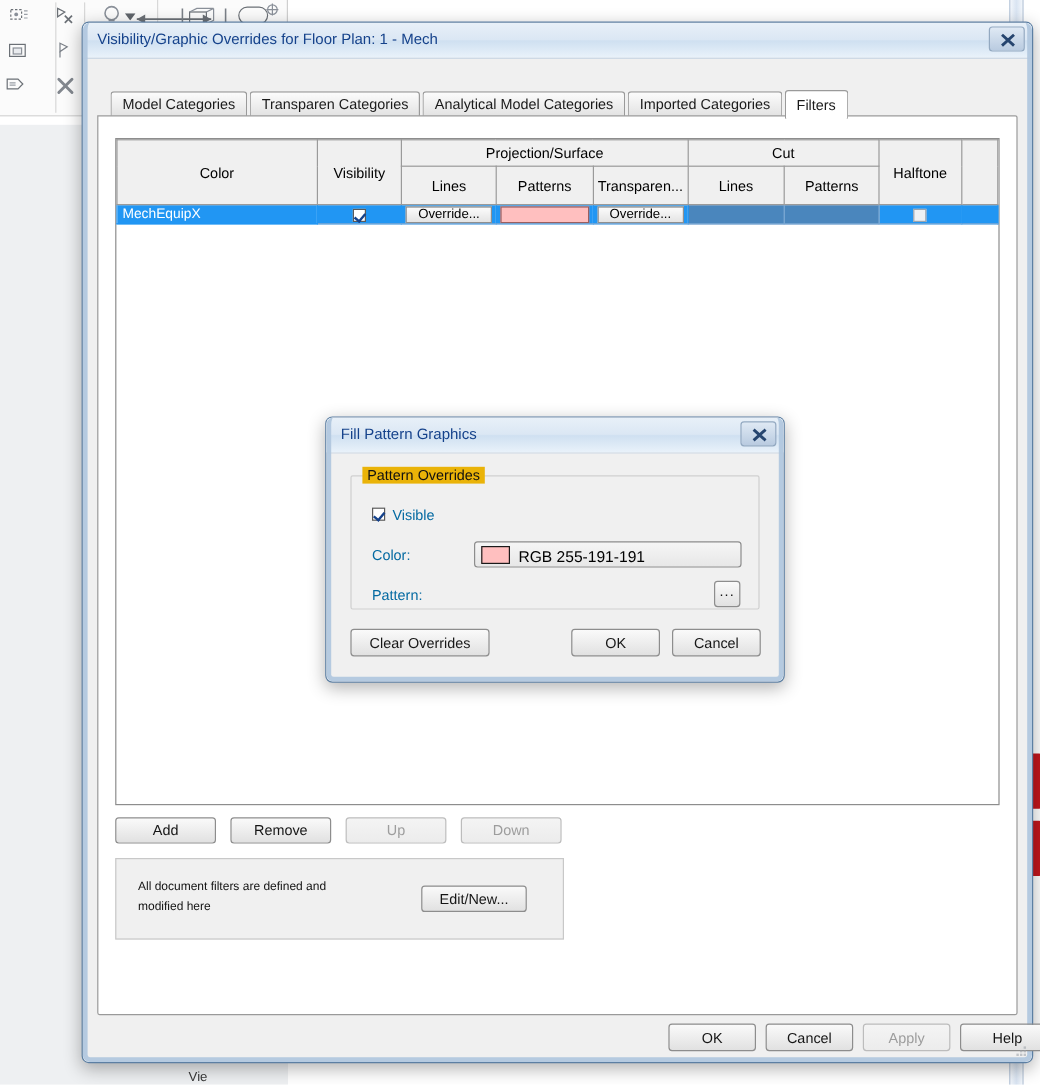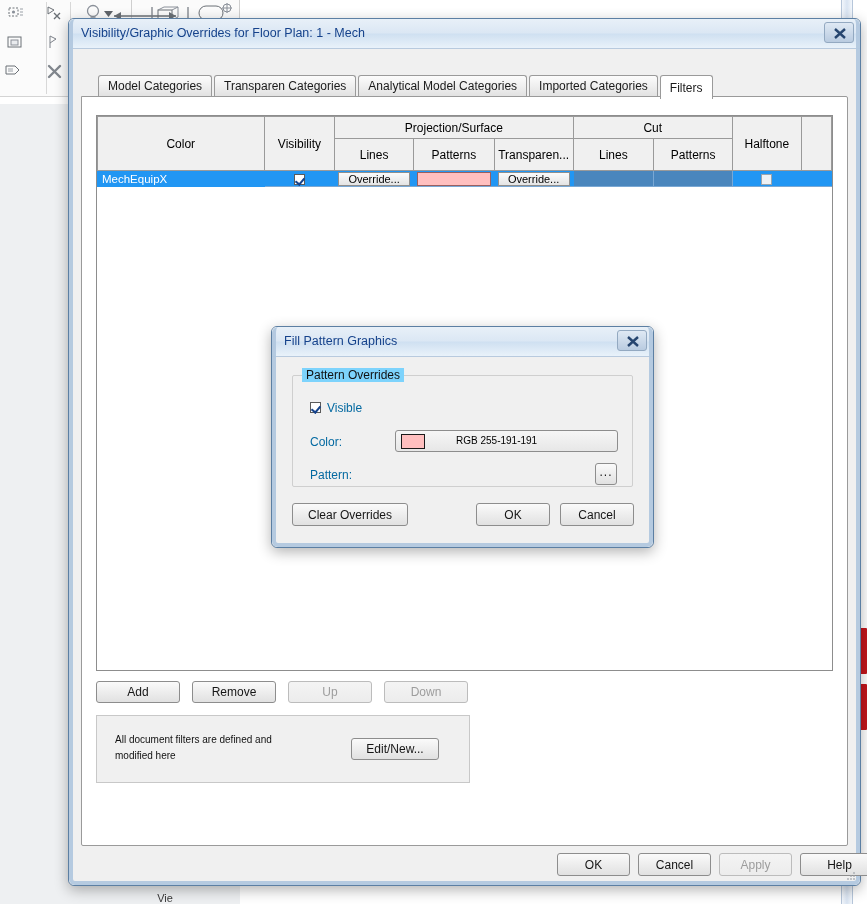--- a/index.html
+++ b/index.html
@@ -62,21 +62,21 @@
     position:absolute; right:6px; top:3px;
     width:30px; height:21px; border-radius:3px;
     border:1px solid #93a9c1;
     background:linear-gradient(to bottom,#dfe9f4,#b9cbe0);
     cursor:pointer;
   }
   .win-close svg { position:absolute; left:8px; top:4px; }
   .win-body { position:absolute; left:0; right:0; top:30px; bottom:0; }
 
   
-  .tabstrip { position:absolute; left:29px; top:26px; height:22px; display:flex; align-items:flex-start; }
+  .tabstrip { position:absolute; left:0; top:26px; height:22px; display:flex; align-items:center;padding-left:23px; }
   .tab {
     height:21px; padding:0 9px; margin-right:2px;
     display:flex; align-items:center;
     font-size:12px; color:#1a1a1a;
     background:linear-gradient(to bottom,#fcfcfc,#e2e2e2);
     border:1px solid #9a9a9a; border-bottom:none;
     border-radius:3px 3px 0 0; cursor:pointer; white-space:nowrap;
   }
   .tab.active {
     background:#fff; height:24px; margin-bottom:-2px;
@@ -151,33 +151,33 @@
   .footer { position:absolute; right:14px; bottom:9px; height:23px; }
   .footer .btn { position:absolute; top:0; width:73px; height:23px; }
   .grip { position:absolute; right:4px; bottom:3px; width:11px; height:11px; opacity:.55; }
 
   
   .group {
     position:absolute; border:1px solid #cfcfcf; border-radius:2px;
   }
   .group-title {
     position:absolute; top:-8px; left:9px; padding:0 4px;
-    background:#7dd3fc; font-size:12px; color:#111;
+    background:#eab308; font-size:12px; color:#111;
   }
   .lbl { position:absolute; font-size:12px; color:#0369a1; }
   .fakefield {
     position:absolute; height:22px;
     background:linear-gradient(to bottom,#f6f6f6,#e7e7e7);
     border:1px solid #8d8d8d; border-radius:3px; cursor:pointer;
   }
   .fakefield .sw {
     position:absolute; left:5px; top:3px; width:24px; height:15px;
     background:#ffbfbf; border:1px solid #1a1a1a;
   }
-  .fakefield .txt { position:absolute; left:36px; top:4px; font-size:10px;margin-left:24px; }
+  .fakefield .txt { position:absolute; left:36px; top:4px; font-size:13px; }
   .combo {
     position:absolute; height:22px; background:#fff;
     border:1px solid #8d8d8d; cursor:pointer;
   }
   .combo .ctxt { position:absolute; left:6px; top:4px; font-size:12px; }
   .combo .cswatch {
     position:absolute; left:82px; top:4px; width:92px; height:13px;
     background:#ffbfbf; border:1px solid #9a5f5f;
   }
   .combo .arrow {
@@ -403,21 +403,21 @@
             <rect x="8" y="4" width="2" height="2"></rect>
             <rect x="2" y="7" width="2" height="2"></rect>
             <rect x="5" y="7" width="2" height="2"></rect>
             <rect x="8" y="7" width="2" height="2"></rect>
           </g>
         </svg>
     </span>
   </div>
 </div>
 
-<div class="win" style="left:271px;top:326px;width:383px;height:222px;">
+<div class="win" style="left:271px;top:347px;width:383px;height:222px;">
 
   <div class="titlebar">
     <div class="titlebar-text">Fill Pattern Graphics</div>
     <div class="win-close">
       <svg width="14" height="13" viewBox="0 0 14 13">
           <path d="M2 2l10 9M12 2L2 11" stroke="#26456f" stroke-width="2.4"></path>
         </svg>
     </div>
   </div>
   <div class="win-frame"></div>

